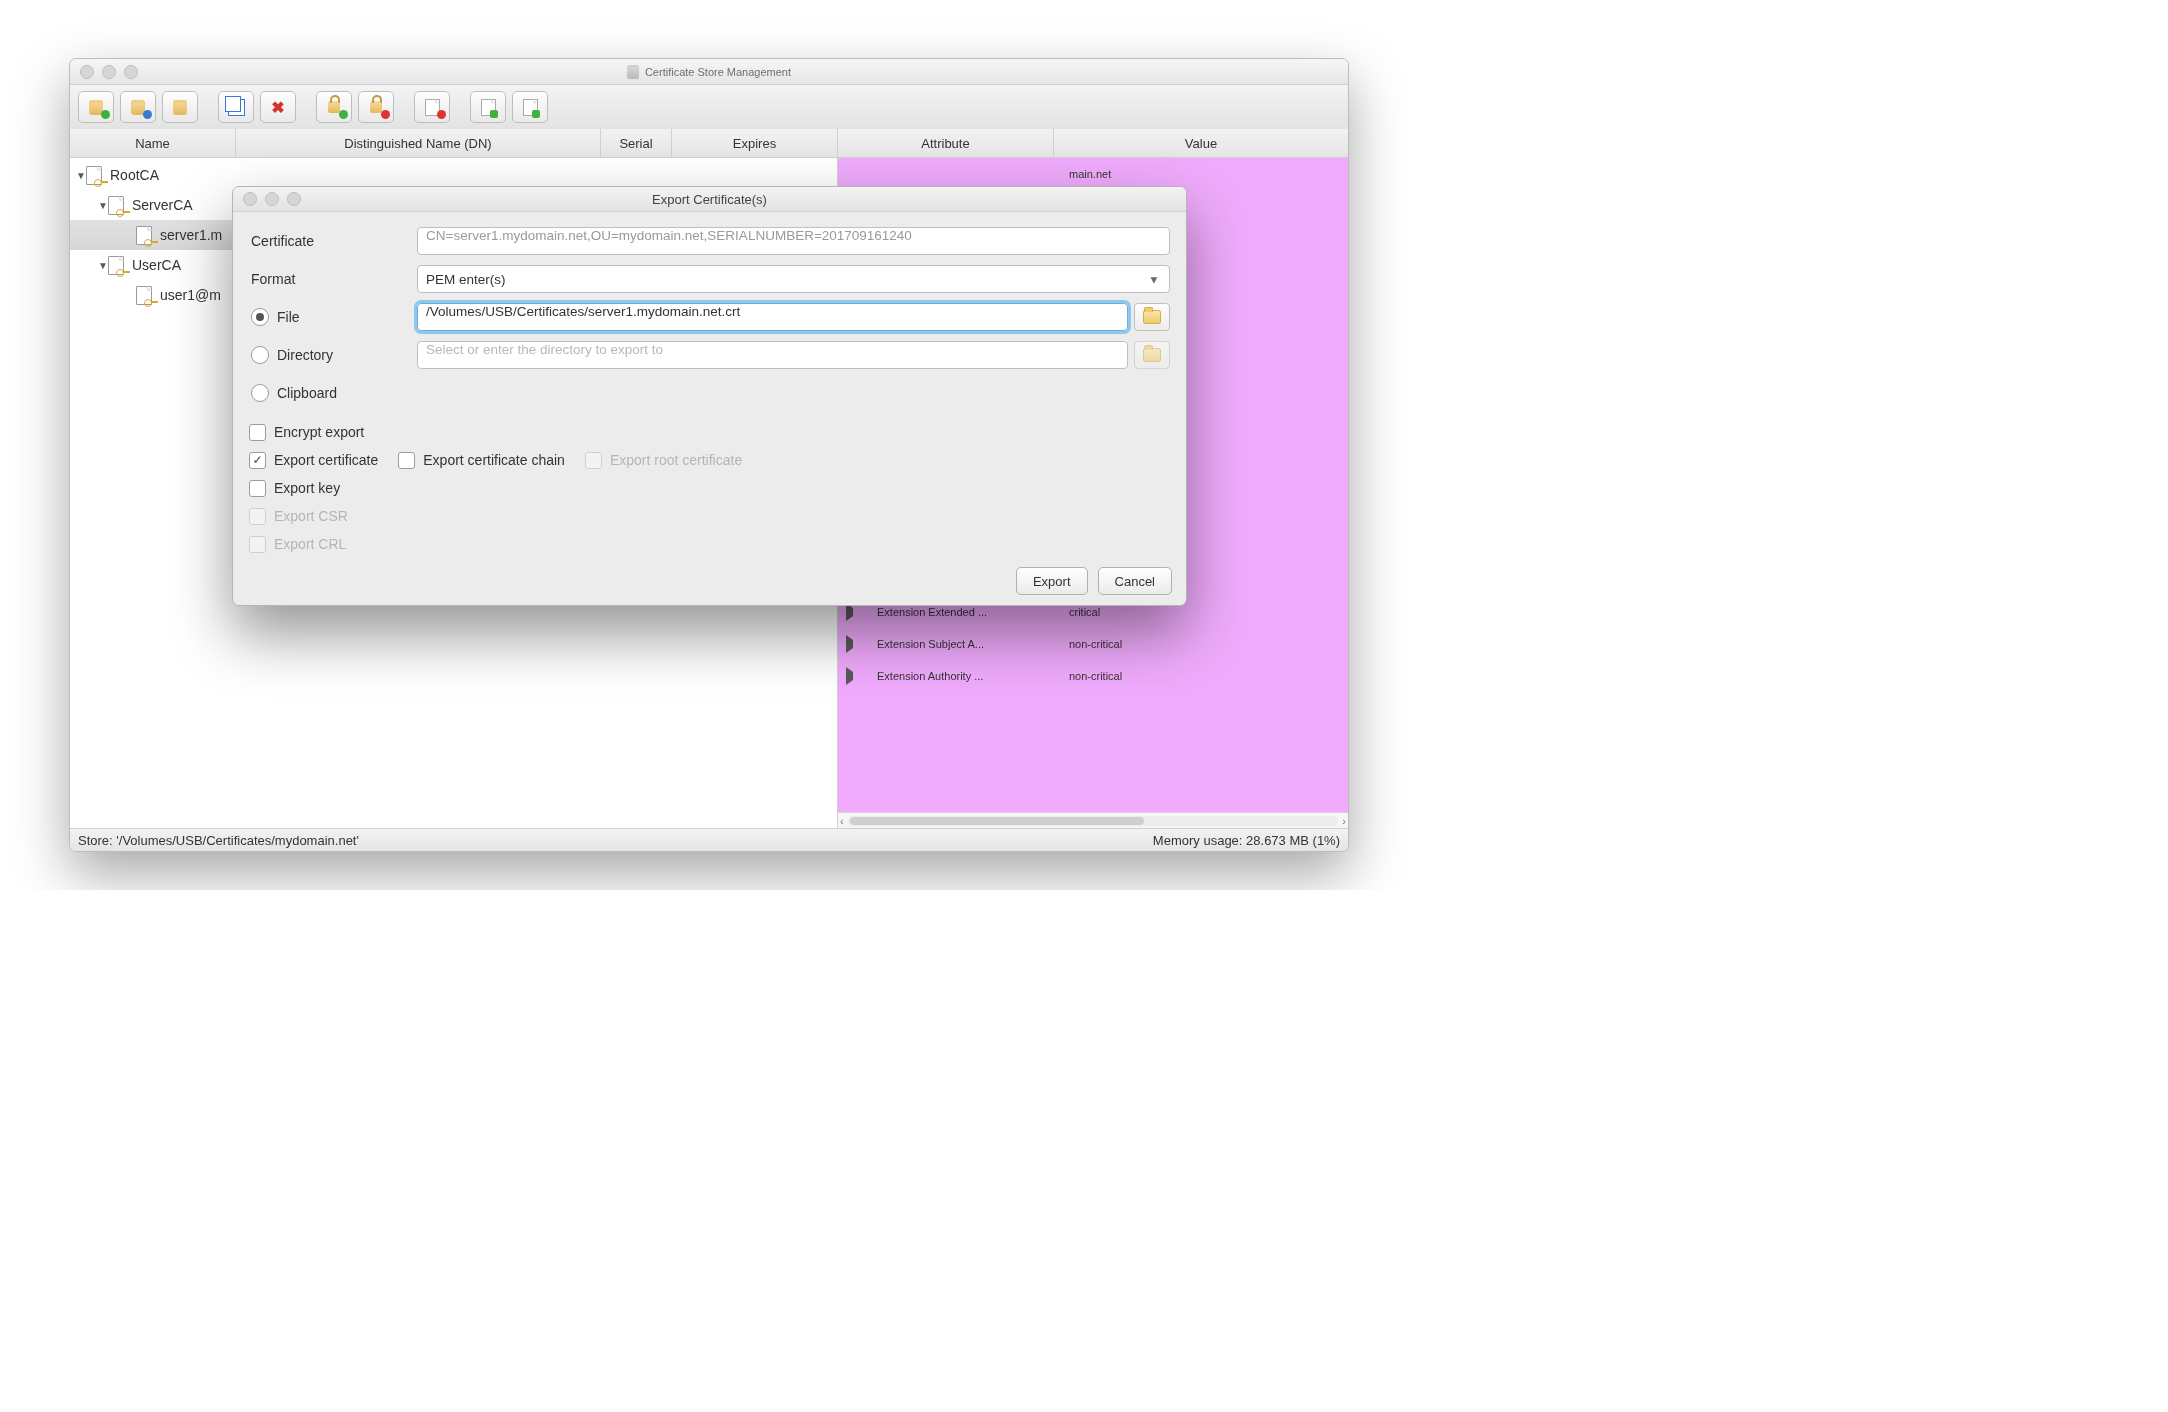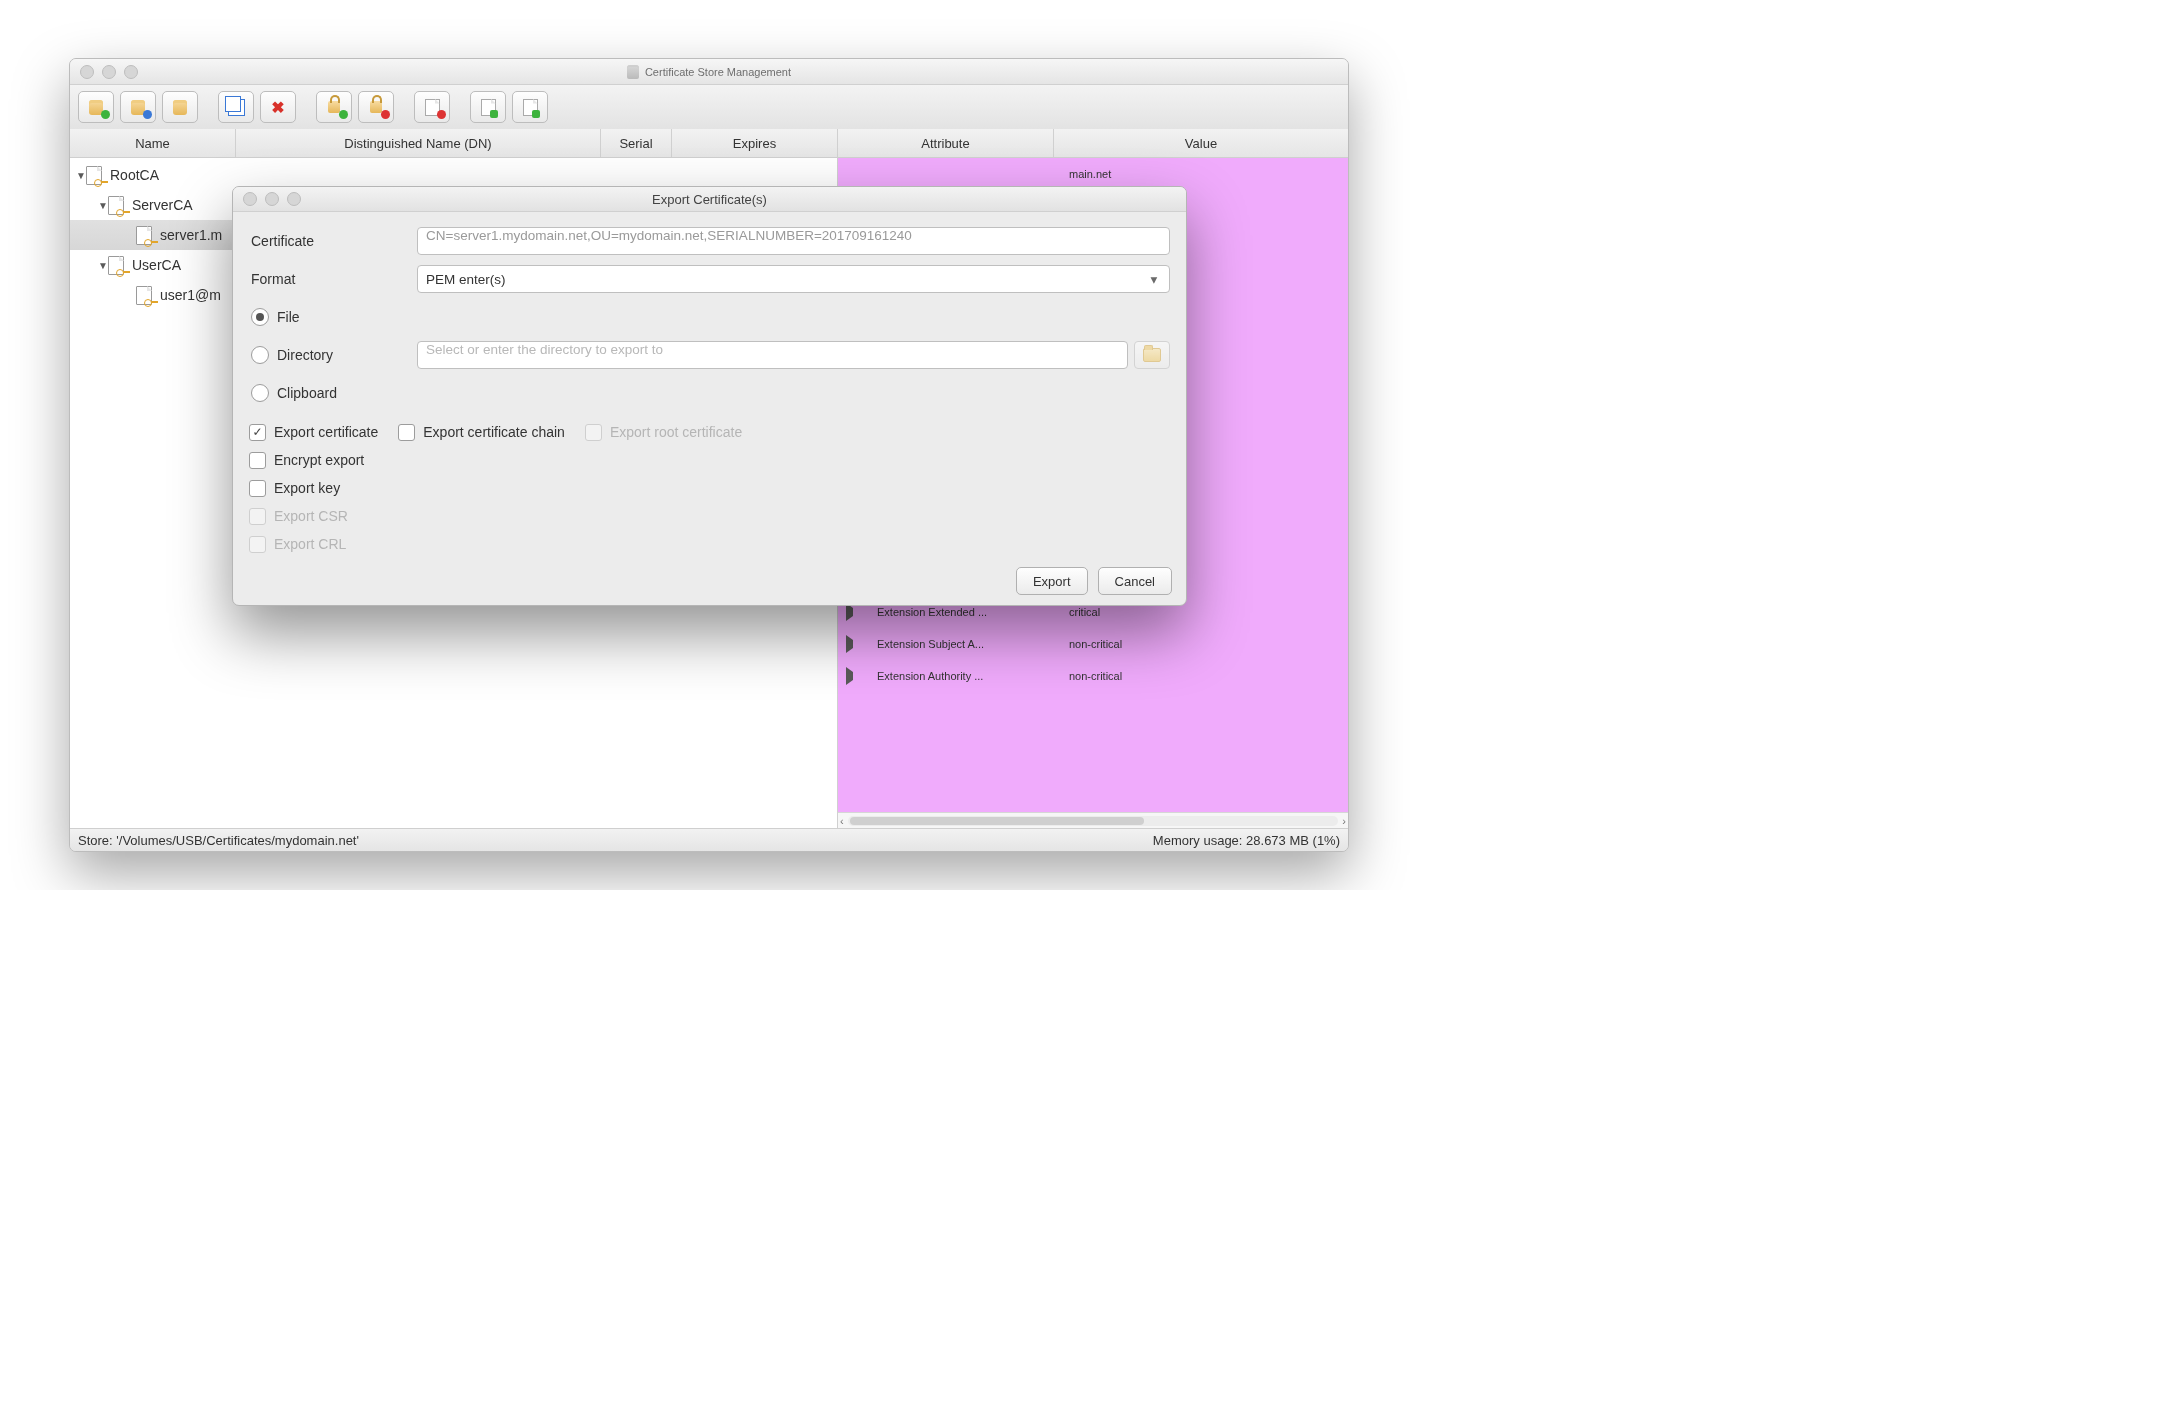--- a/index.html
+++ b/index.html
@@ -366,20 +366,26 @@
             <span class="arr">▾</span>
           </div>
         </div>
       </div>
 
       <div class="drow">
         <div class="dlabel" style="display:flex;align-items:center">
           <span class="radio sel"></span>
           <span>File</span>
         </div>
+        <div class="dcontrol">
+          <div class="textinput focus">/Volumes/USB/Certificates/server1.mydomain.net.crt</div>
+          <div class="browse-btn">
+              <span class="folder-ico"></span>
+            </div>
+        </div>
       </div>
 
       <div class="drow">
         <div class="dlabel" style="display:flex;align-items:center">
           <span class="radio"></span>
           <span>Directory</span>
         </div>
         <div class="dcontrol">
           <div class="textinput disabled">Select or enter the directory to export to</div>
           <div class="browse-btn disabled">
@@ -393,37 +399,37 @@
           <span class="radio"></span>
           <span>Clipboard</span>
         </div>
         <div class="dcontrol"></div>
       </div>
 
       <div class="section-gap"></div>
 
       <div class="drow" style="min-height:28px">
         <span class="cb-label">
+          <span class="cb"></span>
+          <span>Encrypt export</span>
+        </span>
+      </div>
+
+      <div class="drow" style="min-height:28px">
+        <span class="cb-label">
           <span class="cb checked"></span>
           <span>Export certificate</span>
         </span>
         <span class="cb-label">
           <span class="cb"></span>
           <span>Export certificate chain</span>
         </span>
         <span class="cb-label disabled">
           <span class="cb disabled"></span>
           <span>Export root certificate</span>
-        </span>
-      </div>
-
-      <div class="drow" style="min-height:28px">
-        <span class="cb-label">
-          <span class="cb"></span>
-          <span>Encrypt export</span>
         </span>
       </div>
 
       <div class="drow" style="min-height:28px">
         <span class="cb-label">
           <span class="cb"></span>
           <span>Export key</span>
         </span>
       </div>
 

